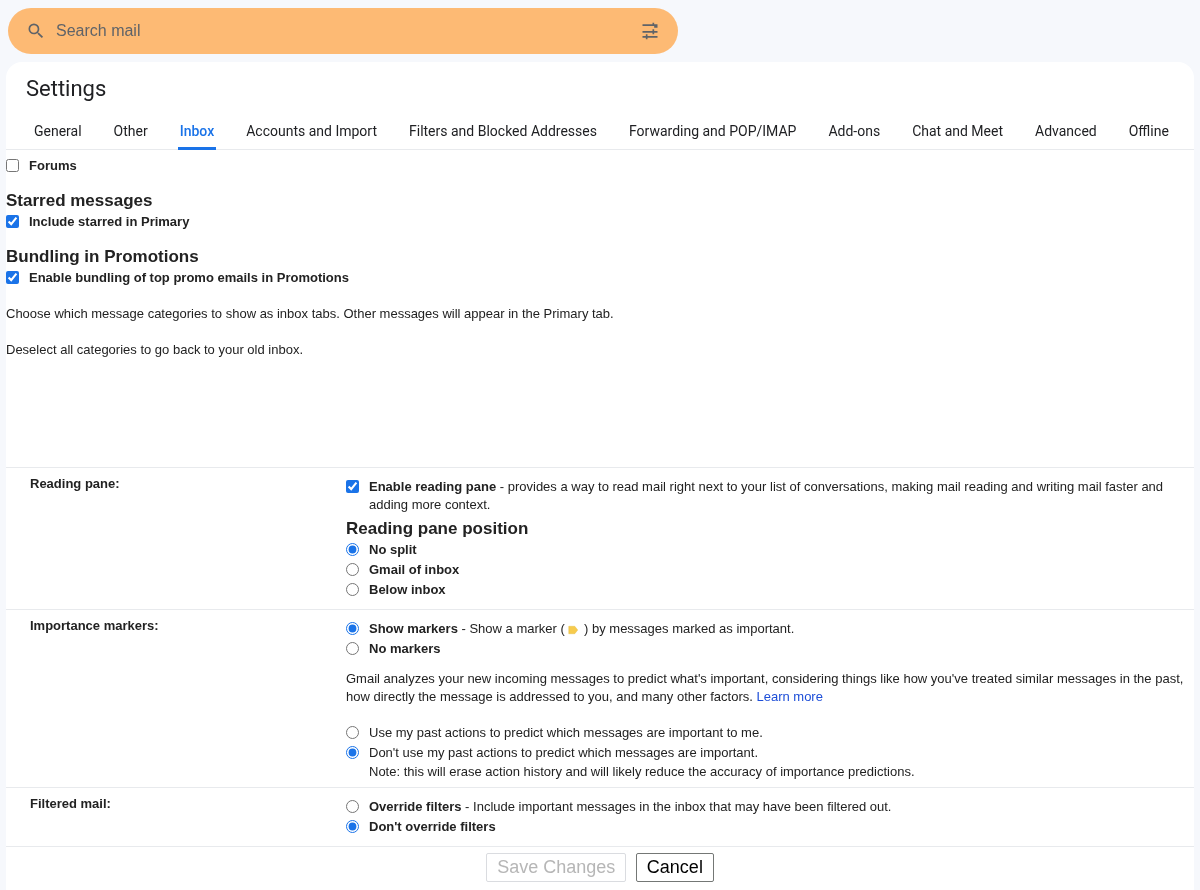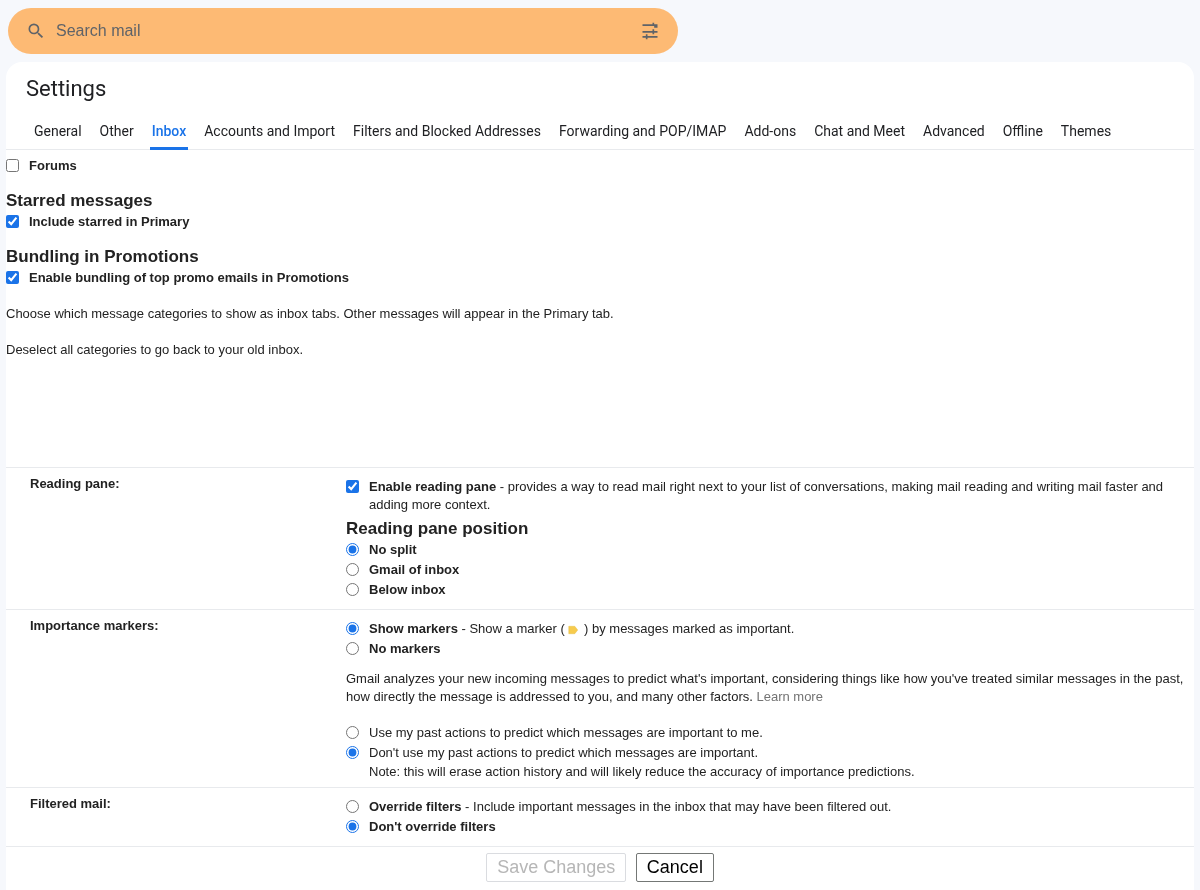--- a/index.html
+++ b/index.html
@@ -52,21 +52,21 @@
     }
     .settings-title {
       font-size: 22px;
       font-weight: 400;
       padding: 14px 20px 14px 20px;
       color: #202124;
       font-family: 'Google Sans', Roboto, Arial, sans-serif;
     }
     .tabs-row {
       display: flex;
-      gap: 2px;
+      gap: 16px;
       border-bottom: 1px solid #e8eaed;
       padding: 0 20px;
       font-size: 14px;
     }
     .tab {
       padding: 8px 8px 10px 8px;
       color: #202124;
       cursor: pointer;
       white-space: nowrap;
       position: relative;
@@ -129,21 +129,21 @@
       color: #222;
       font-weight: 400;
     }
     .para {
       margin: 18px 0 0 0;
       font-size: 13px;
       color: #222;
       line-height: 18px;
       max-width: 900px;
     }
-    .link { color: #737373; cursor: pointer; text-decoration: none; }
+    .link { color: #1d4ed8; cursor: pointer; text-decoration: none; }
     input[type=checkbox], input[type=radio] {
       width: 13px; height: 13px;
       margin-top: 2px;
       accent-color: #1a73e8;
       cursor: pointer;
     }
     .marker-badge {
       display: inline-flex;
       align-items: center;
       justify-content: center;

